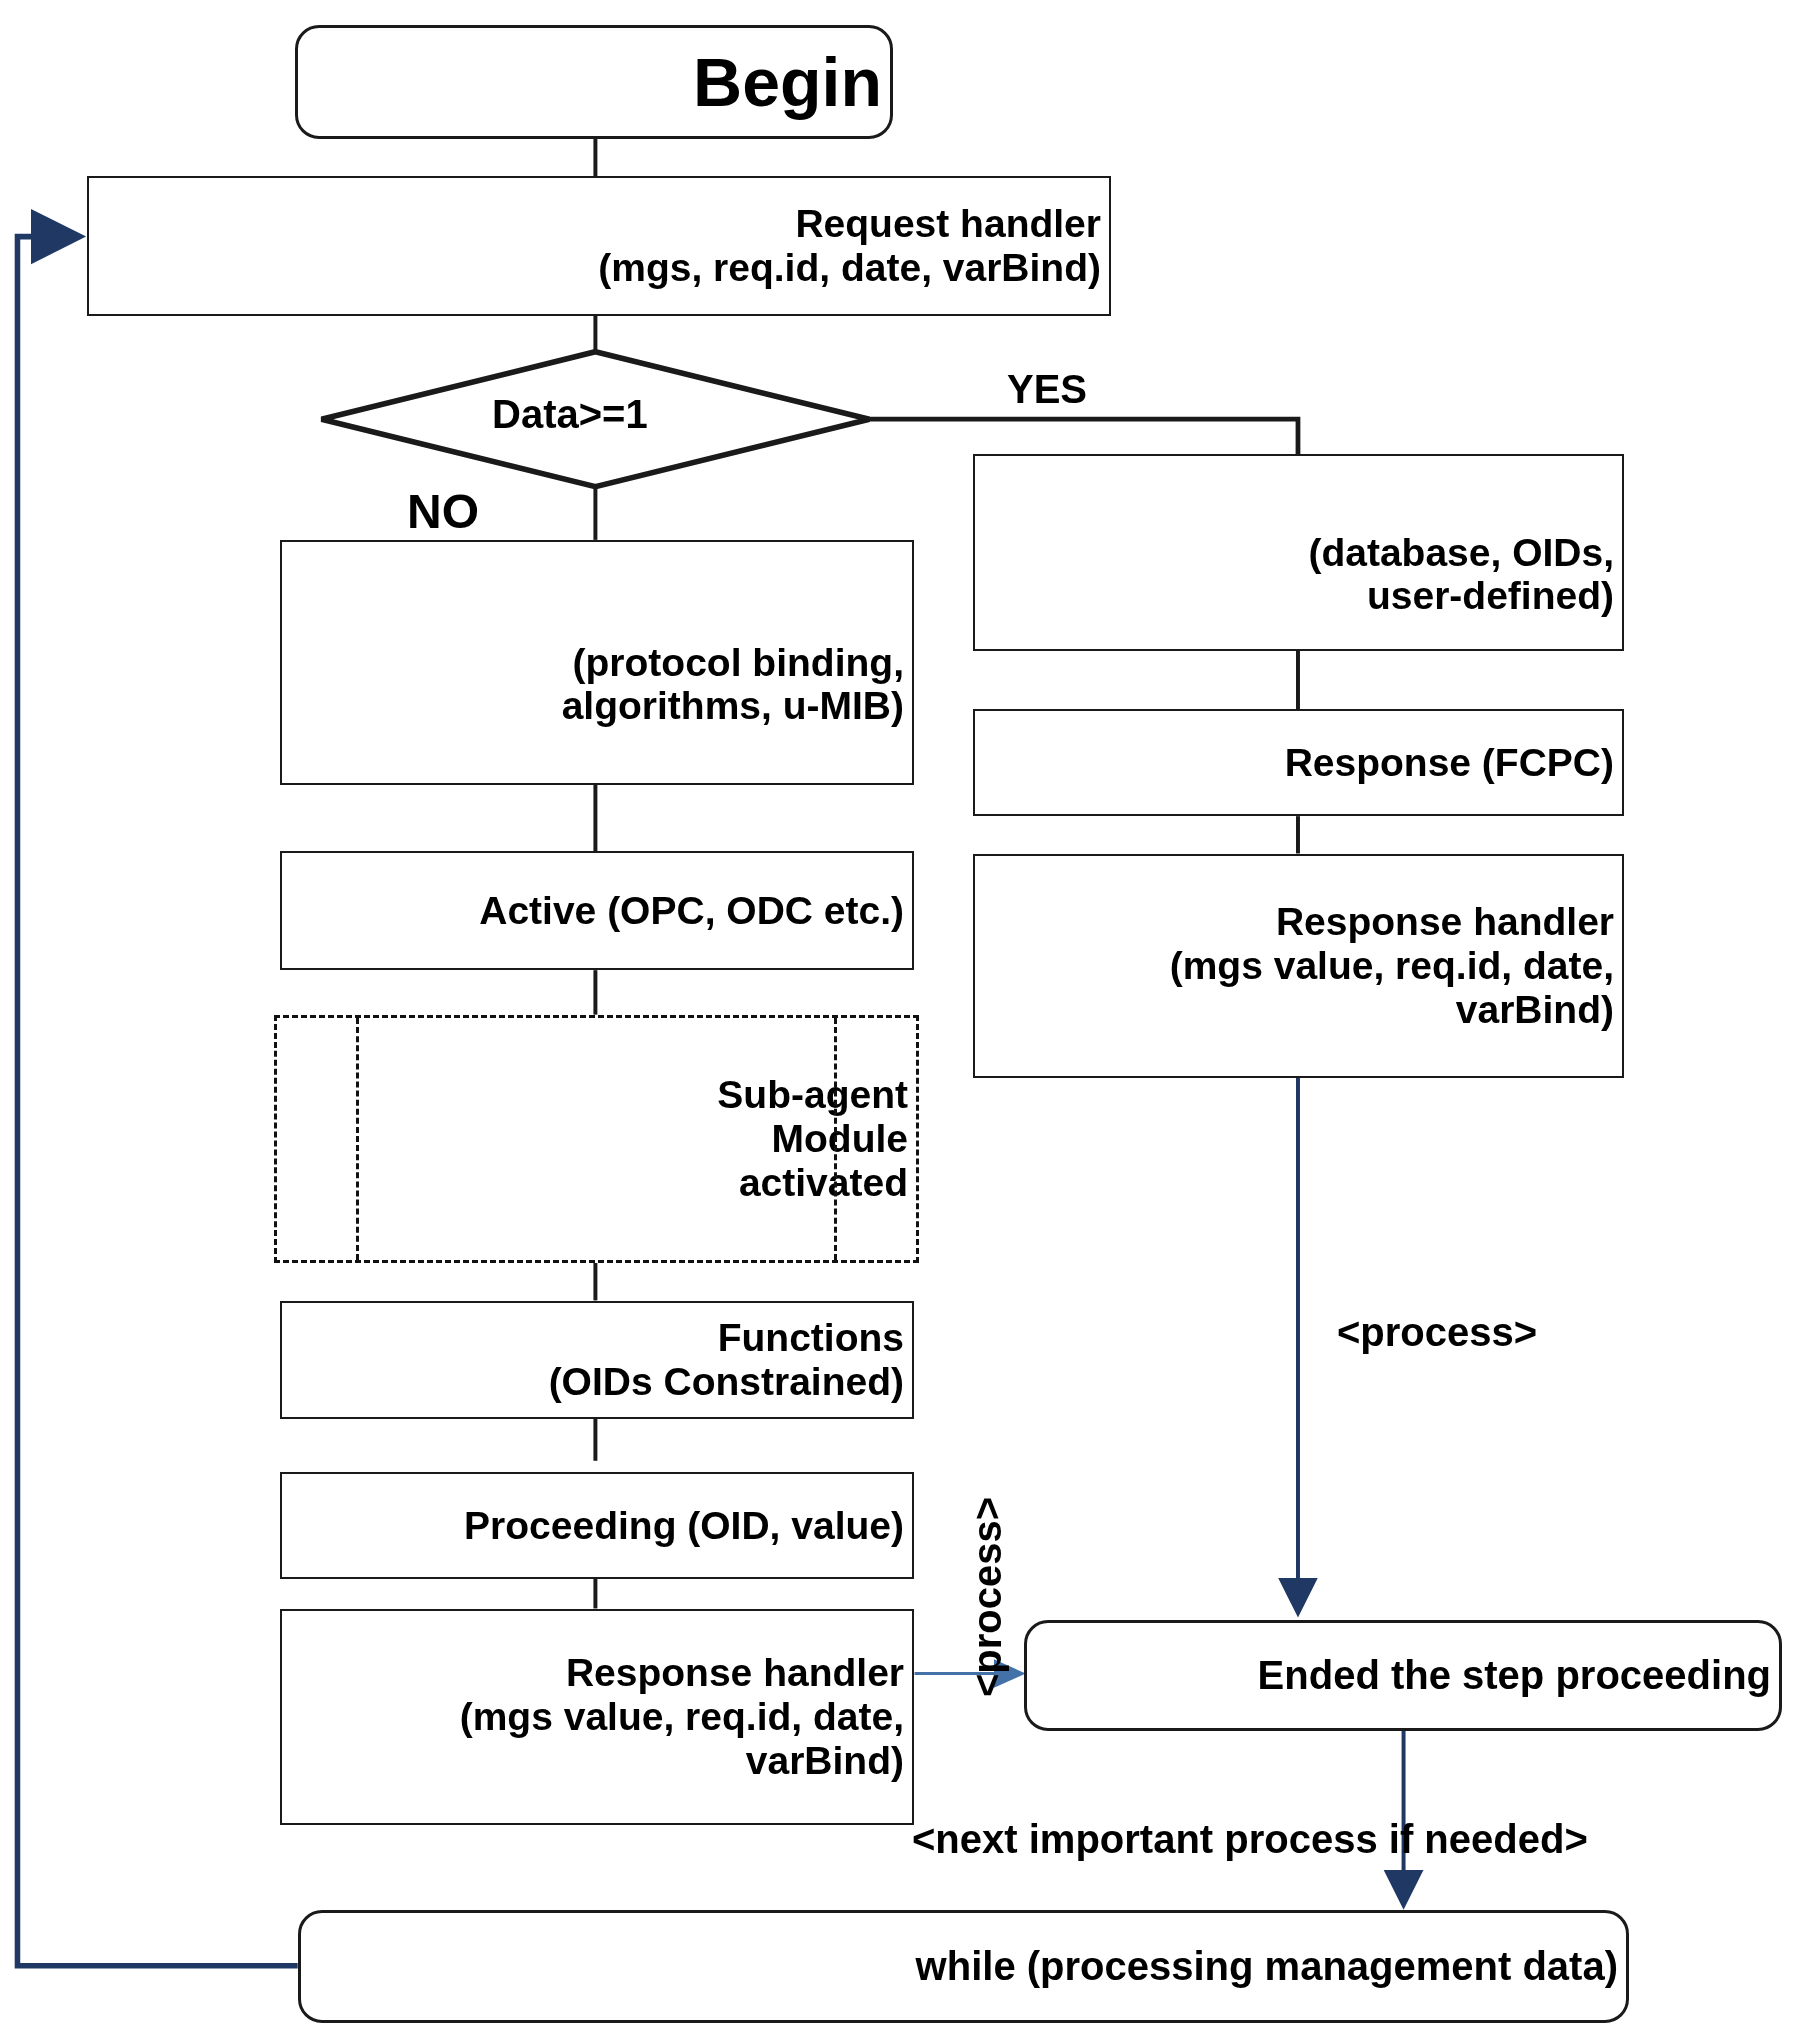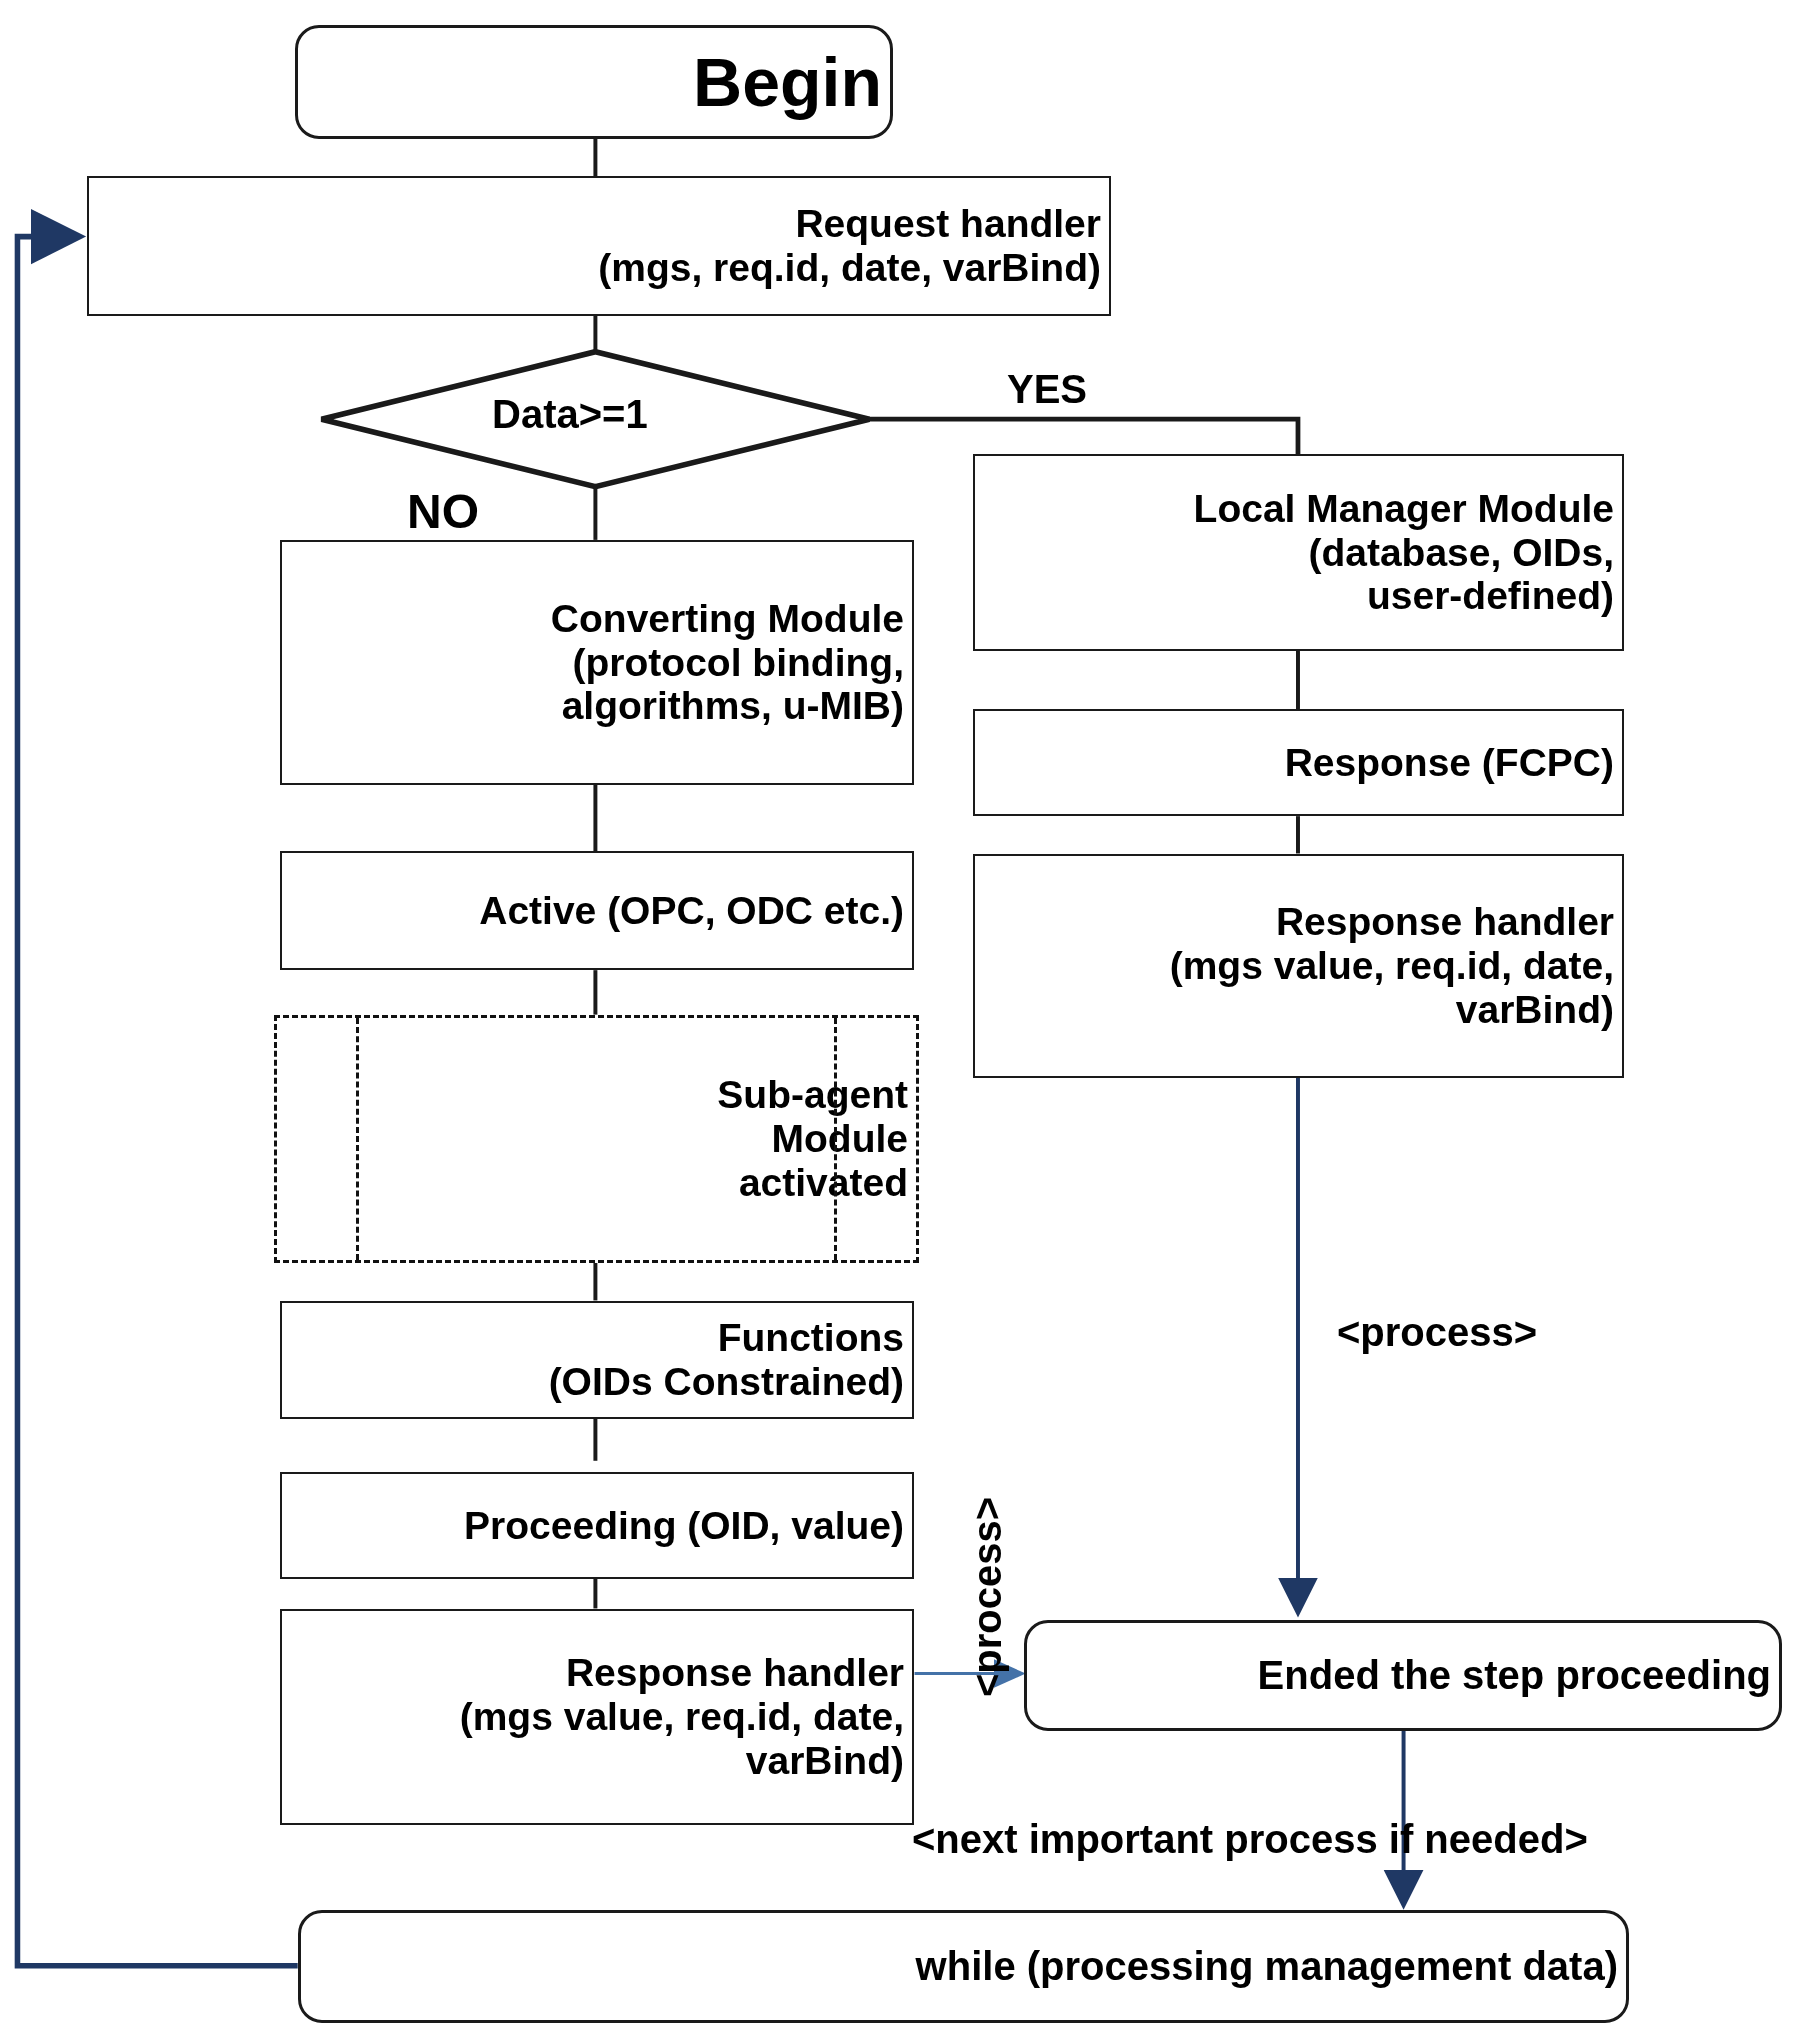--- a/index.html
+++ b/index.html
@@ -74,21 +74,21 @@
   </div>
 
   <div class="lbl" style="left:492px;top:392px;font-size:40px;">Data&gt;=1</div>
 
   <div class="lbl" style="left:1007px;top:367px;font-size:40px;">YES</div>
 
   <div class="lbl" style="left:407px;top:484px;font-size:48px;">NO</div>
 
   <div class="node rect" style="left:280px;top:540px;width:634px;height:245px;font-size:39px;">
     <span class="txt">
-      <span>Converting Module</span><br>
+      <br>
       <span>(protocol binding,</span><br>
       <span>algorithms, u-MIB)</span>
     </span>
   </div>
 
   <div class="node rect" style="left:280px;top:851px;width:634px;height:119px;font-size:39px;">
     <span class="txt">Active (OPC, ODC etc.)</span>
   </div>
 
   <div class="node dashed" style="left:274px;top:1015px;width:645px;height:248px;font-size:39px;">
@@ -115,21 +115,21 @@
   <div class="node rect" style="left:280px;top:1609px;width:634px;height:216px;font-size:39px;">
     <span class="txt">
       <span>Response handler</span><br>
       <span>(mgs value, req.id, date,</span><br>
       <span>varBind)</span>
     </span>
   </div>
 
   <div class="node rect" style="left:973px;top:454px;width:651px;height:197px;font-size:39px;">
     <span class="txt">
-      <span>Local Manager Module</span><br>
+      <br>
       <span>(database, OIDs,</span><br>
       <span>user-defined)</span>
     </span>
   </div>
 
   <div class="node rect" style="left:973px;top:709px;width:651px;height:107px;font-size:39px;">
     <span class="txt">Response (FCPC)</span>
   </div>
 
   <div class="node rect" style="left:973px;top:854px;width:651px;height:224px;font-size:39px;">

